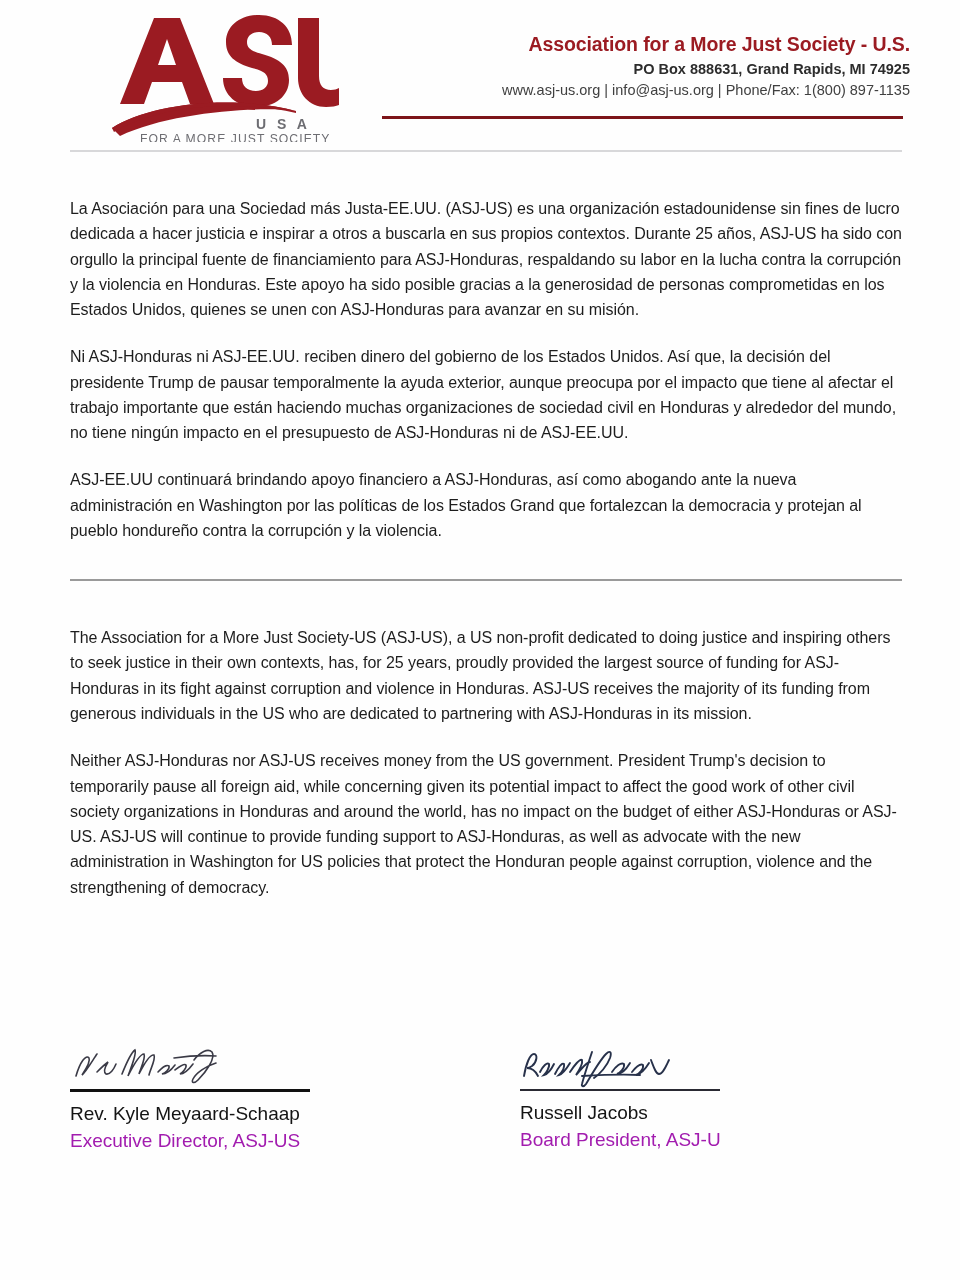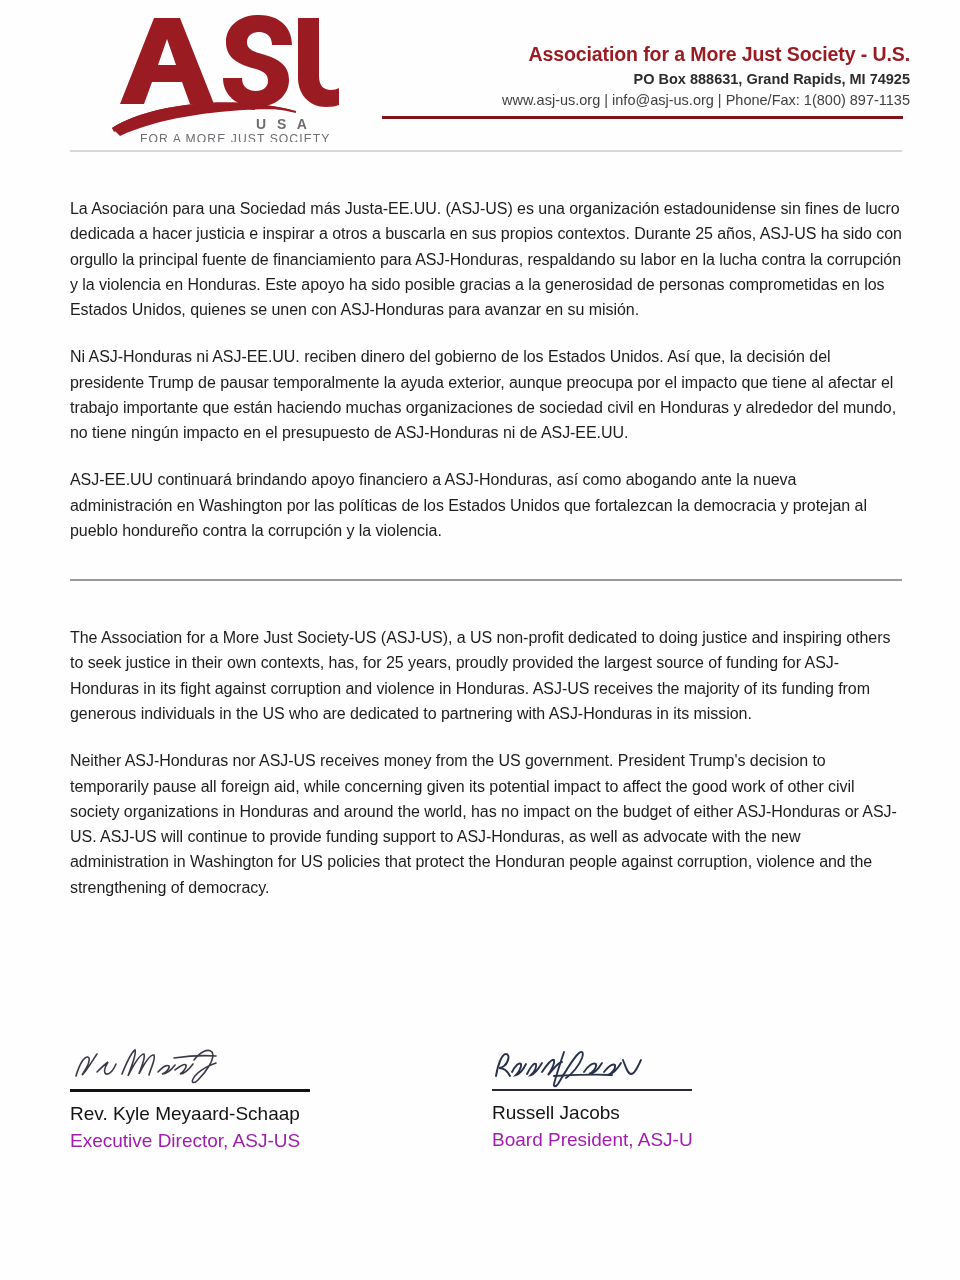--- a/index.html
+++ b/index.html
@@ -42,21 +42,21 @@
 
   .logo-svg {
     display: block;
     width: 230px;
     height: 130px;
   }
 
   .org-block {
     position: absolute;
     left: 380px;
-    top: 42px;
+    top: 32px;
     width: 530px;
     text-align: right;
   }
 
   .org-name {
     font-size: 19.5px;
     font-weight: bold;
     color: #9B1B22;
     letter-spacing: -0.1px;
     line-height: 1.25;
@@ -127,21 +127,21 @@
   .es-block { padding-top: 0; }
   .en-block { padding-top: 0; margin-top: 28px; }
 
   
   .signatures {
     position: absolute;
     left: 70px;
     top: 1042px;
     width: 832px;
     display: flex;
-    gap: 92px;
+    gap: 120px;
   }
 
   .sig-col {
     width: 330px;
   }
 
   .sig-art {
     height: 46px;
     width: 100%;
     position: relative;
@@ -213,21 +213,21 @@
 
     <div class="header-rule-red"></div>
     <div class="header-rule-gray"></div>
   </div>
 
   <div class="content">
 
     <div class="es-block">
       <p class="para">La Asociación para una Sociedad más Justa-EE.UU. (ASJ-US) es una organización estadounidense sin fines de lucro dedicada a hacer justicia e inspirar a otros a buscarla en sus propios contextos. Durante 25 años, ASJ-US ha sido con orgullo la principal fuente de financiamiento para ASJ-Honduras, respaldando su labor en la lucha contra la corrupción y la violencia en Honduras. Este apoyo ha sido posible gracias a la generosidad de personas comprometidas en los Estados Unidos, quienes se unen con ASJ-Honduras para avanzar en su misión.</p>
       <p class="para">Ni ASJ-Honduras ni ASJ-EE.UU. reciben dinero del gobierno de los Estados Unidos. Así que, la decisión del presidente Trump de pausar temporalmente la ayuda exterior, aunque preocupa por el impacto que tiene al afectar el trabajo importante que están haciendo muchas organizaciones de sociedad civil en Honduras y alrededor del mundo, no tiene ningún impacto en el presupuesto de ASJ-Honduras ni de ASJ-EE.UU.</p>
-      <p class="para">ASJ-EE.UU continuará brindando apoyo financiero a ASJ-Honduras, así como abogando ante la nueva administración en Washington por las políticas de los Estados Unidos que fortalezcan la democracia y protejan al pueblo hondureño contra la corrupción y la violencia.</p>
+      <p class="para">ASJ-EE.UU continuará brindando apoyo financiero a ASJ-Honduras, así como abogando ante la nueva administración en Washington por las políticas de los Estados Grand que fortalezcan la democracia y protejan al pueblo hondureño contra la corrupción y la violencia.</p>
     </div>
 
     <div class="section-divider"></div>
 
     <div class="en-block">
       <p class="para">The Association for a More Just Society-US (ASJ-US), a US non-profit dedicated to doing justice and inspiring others to seek justice in their own contexts, has, for 25 years, proudly provided the largest source of funding for ASJ-Honduras in its fight against corruption and violence in Honduras. ASJ-US receives the majority of its funding from generous individuals in the US who are dedicated to partnering with ASJ-Honduras in its mission.</p>
       <p class="para">Neither ASJ-Honduras nor ASJ-US receives money from the US government. President Trump's decision to temporarily pause all foreign aid, while concerning given its potential impact to affect the good work of other civil society organizations in Honduras and around the world, has no impact on the budget of either ASJ-Honduras or ASJ-US. ASJ-US will continue to provide funding support to ASJ-Honduras, as well as advocate with the new administration in Washington for US policies that protect the Honduran people against corruption, violence and the strengthening of democracy.</p>
     </div>
 
   </div>

